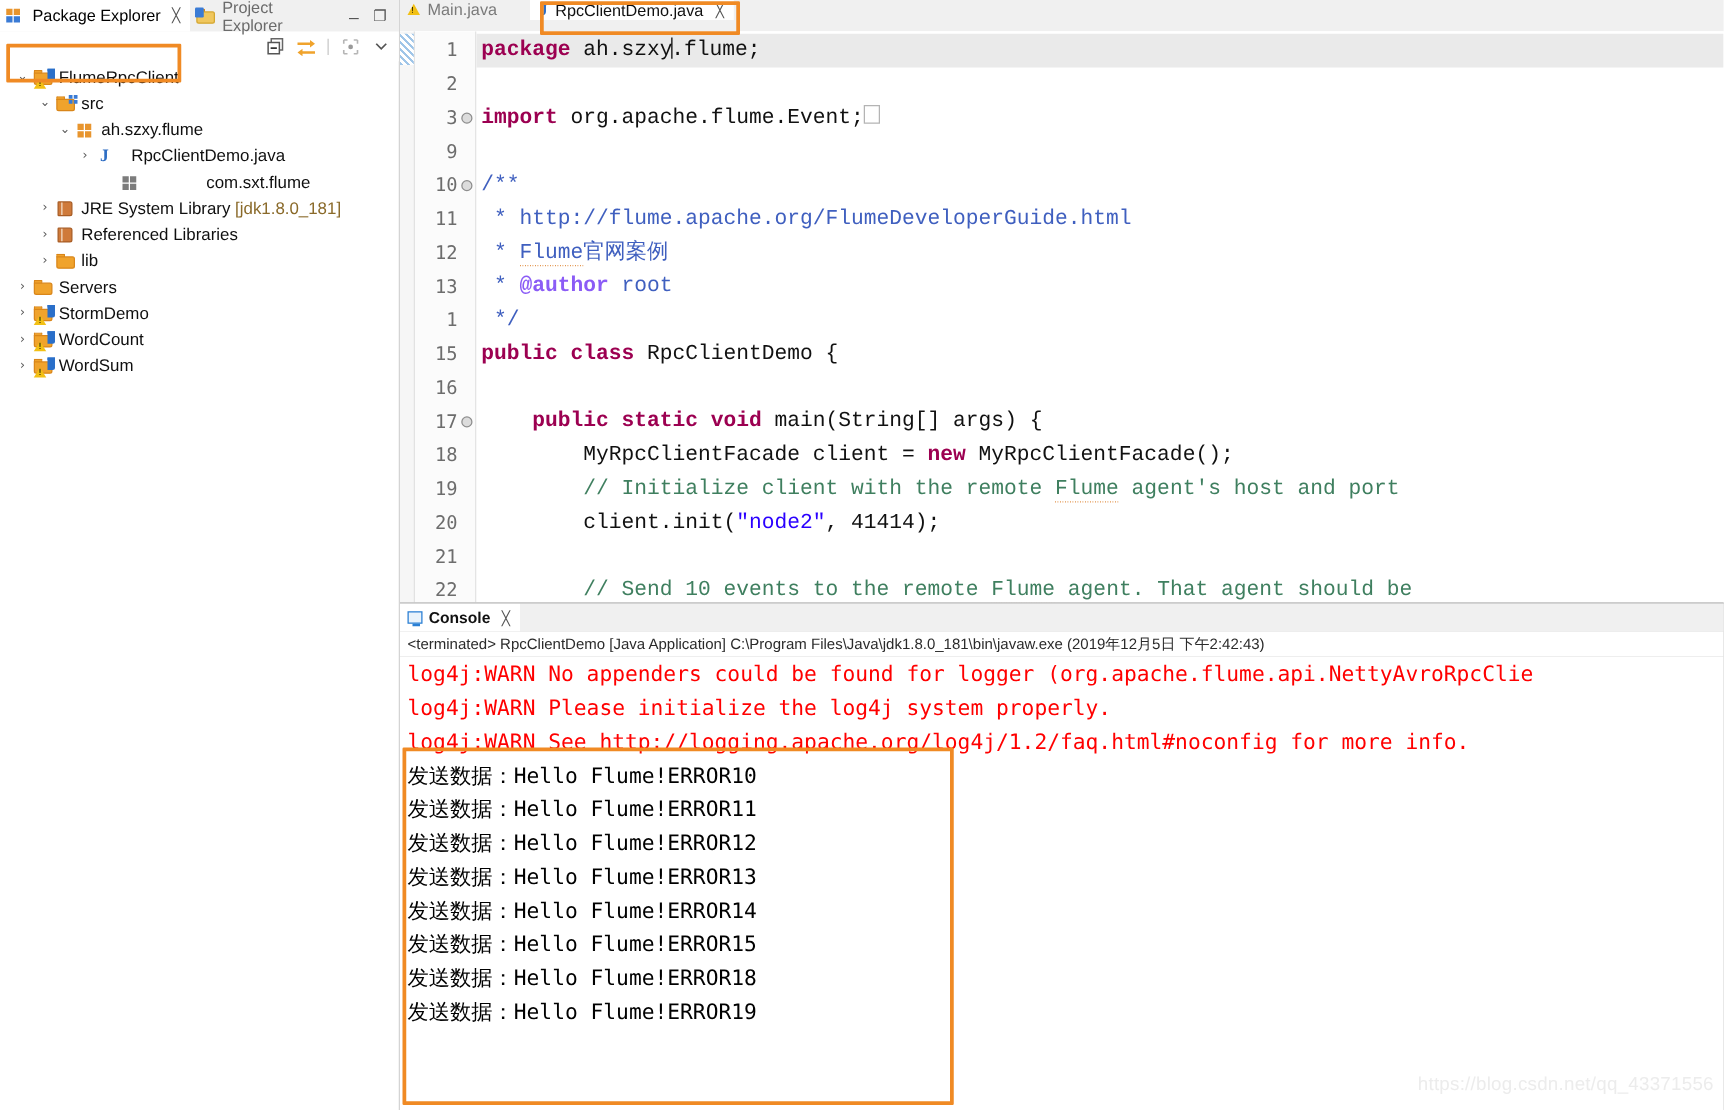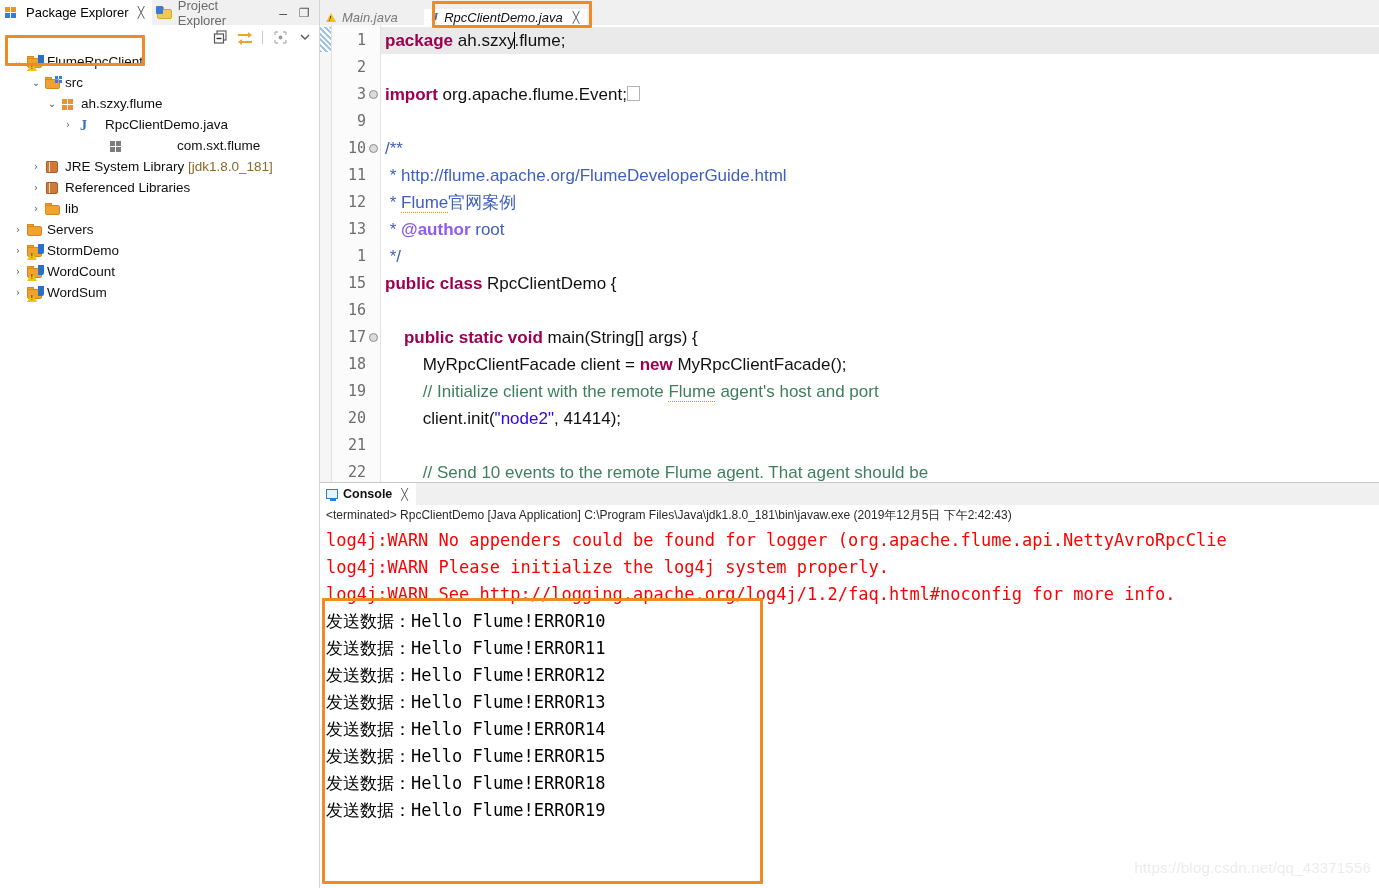--- a/index.html
+++ b/index.html
@@ -233,22 +233,21 @@
     width: 1059px;
     height: 888px;
     background: #ffffff;
   }
 
   
   #editor-tabbar {
     height: 25px;
     background: #f0f0f0;
     display: flex;
-    align-items: flex-end;
-    font-style: italic;
+    align-items: flex-start;
   }
   .ed-tab {
     display: flex;
     align-items: center;
     gap: 6px;
     padding: 0 8px;
     font-size: 13px;
     box-sizing: border-box;
   }
   .ed-tab.inactive { color: #7a7a7a; background: #f0f0f0; }
@@ -319,21 +318,21 @@
   .foldcell { height:27px; position:relative; }
   .foldcell .dot {
     position:absolute; left:1px; top:9px;
     width: 9px; height: 9px; border-radius:50%;
     border:1px solid #8d8d8d; background:#dcdcdc; box-sizing:border-box;
   }
   #code-area {
     flex: 1;
     position: relative;
     padding-top: 2px;
-    font-family: Liberation Sans, sans-serif;
+    font-family: Liberation Mono, monospace;
     font-size: 17px;
     overflow: hidden;
   }
   .cline {
     height: 27px;
     line-height: 27px;
     white-space: pre;
     padding-left: 4px;
   }
   .cline.current { background: #eaeaea; }
@@ -550,21 +549,21 @@
       </div>
 
       <div class="tnode" style="padding-left:60px;">
         <span class="arrow">›</span>
         <span class="ticon">
           <span class="ic-java">J</span>
         </span>
         <span class="tlabel" style="margin-left:8px;">RpcClientDemo.java</span>
       </div>
 
-      <div class="tnode" style="padding-left:44px;gap:48px;">
+      <div class="tnode" style="padding-left:32px;gap:48px;">
         <span class="arrow none">\u00a0</span>
         <span class="ticon">
           <span class="ic-package grey">
               <i></i>
               <i></i>
               <i></i>
               <i></i>
             </span>
         </span>
         <span class="tlabel">com.sxt.flume</span>

